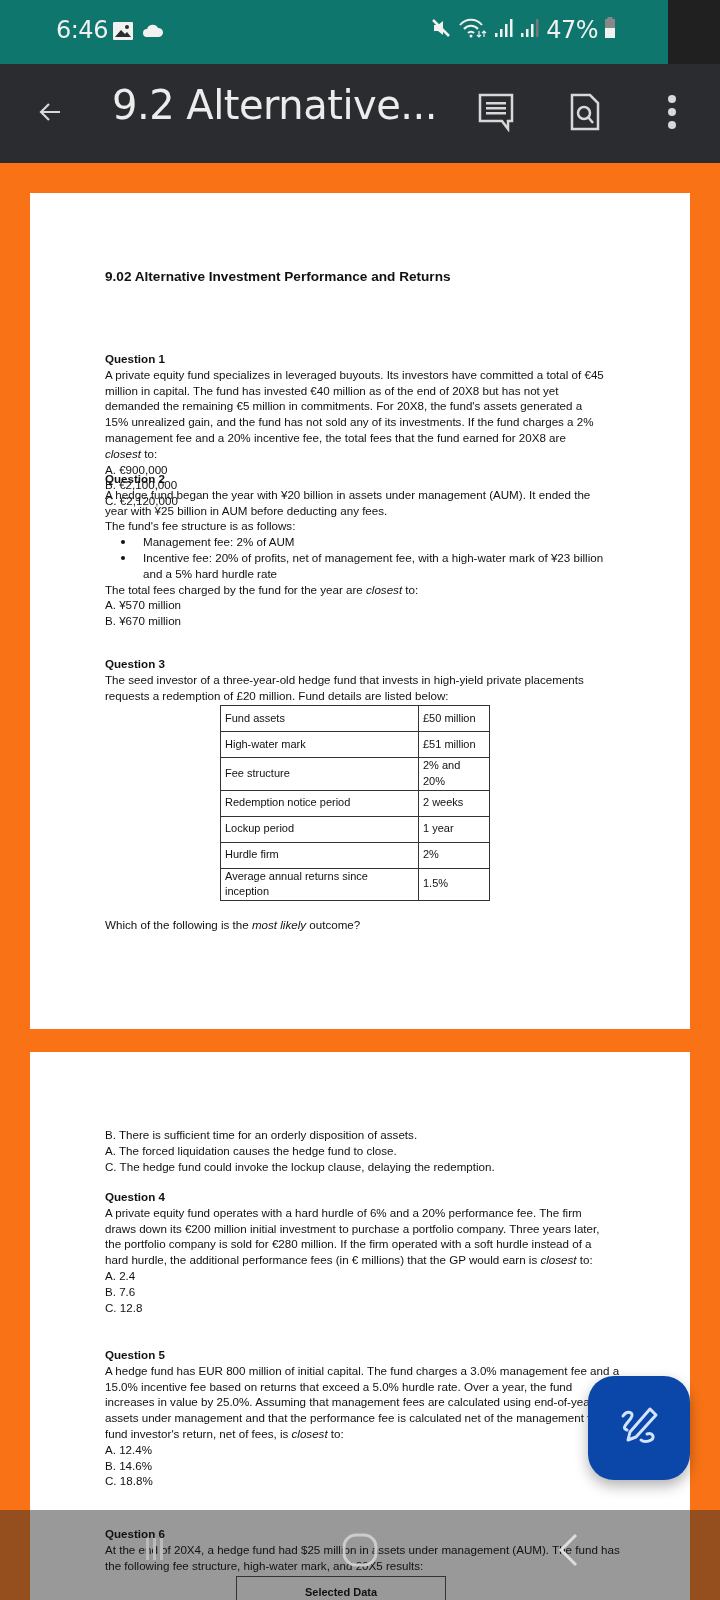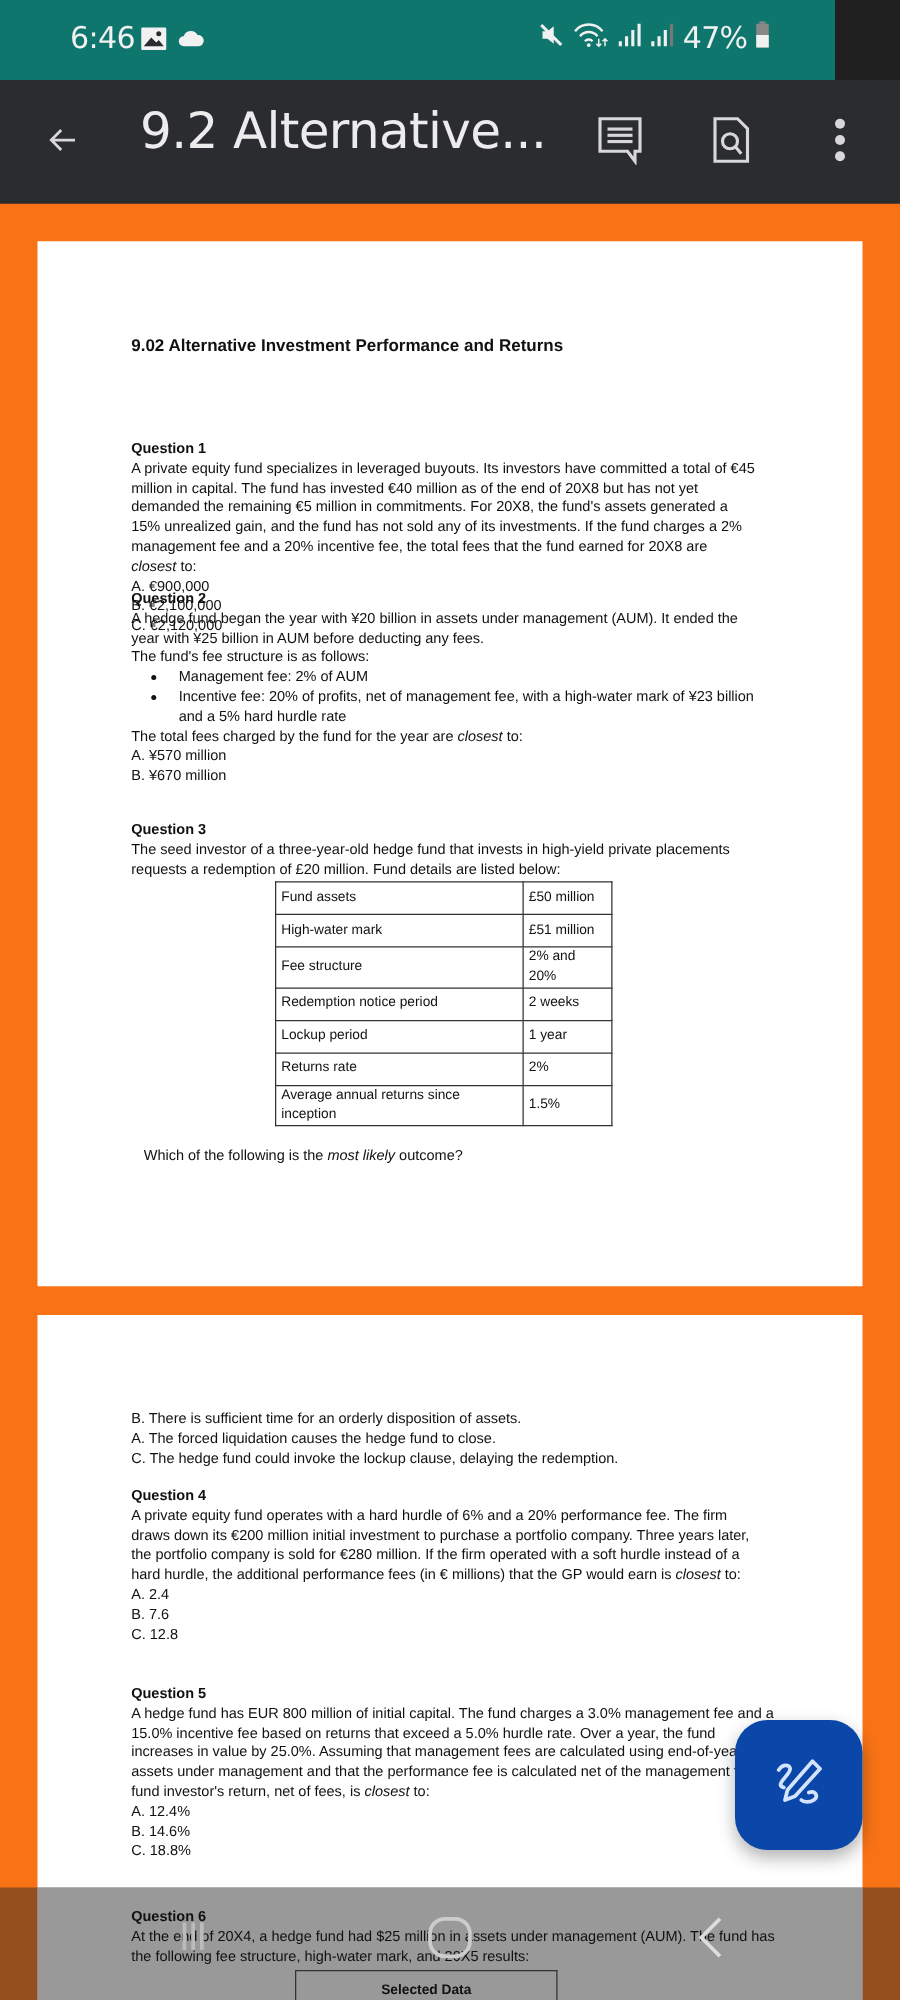--- a/index.html
+++ b/index.html
@@ -194,30 +194,30 @@
           </tr>
       <tr>
             <td class="k">Redemption notice period</td>
             <td class="v">2 weeks</td>
           </tr>
       <tr>
             <td class="k">Lockup period</td>
             <td class="v">1 year</td>
           </tr>
       <tr>
-            <td class="k">Returns rate</td>
+            <td class="k">Hurdle firm</td>
             <td class="v">2%</td>
           </tr>
       <tr>
             <td class="k">Average annual returns since inception</td>
             <td class="v">1.5%</td>
           </tr>
     </tbody>
       </table>
-    <div class="block" style="top:724px;margin-left:10px;"><span>Which of the following is the </span><i>most likely</i><span> outcome?</span></div>
+    <div class="block" style="top:724px;"><span>Which of the following is the </span><i>most likely</i><span> outcome?</span></div>
   </div>
 
   <div class="page page2">
     <div class="block" style="top:75px;width:560px;">
       <div>B. There is sufficient time for an orderly disposition of assets.</div>
       <div>A. The forced liquidation causes the hedge fund to close.</div>
       <div>C. The hedge fund could invoke the lockup clause, delaying the redemption.</div>
     </div>
 
     <div class="block" style="top:137px;">

